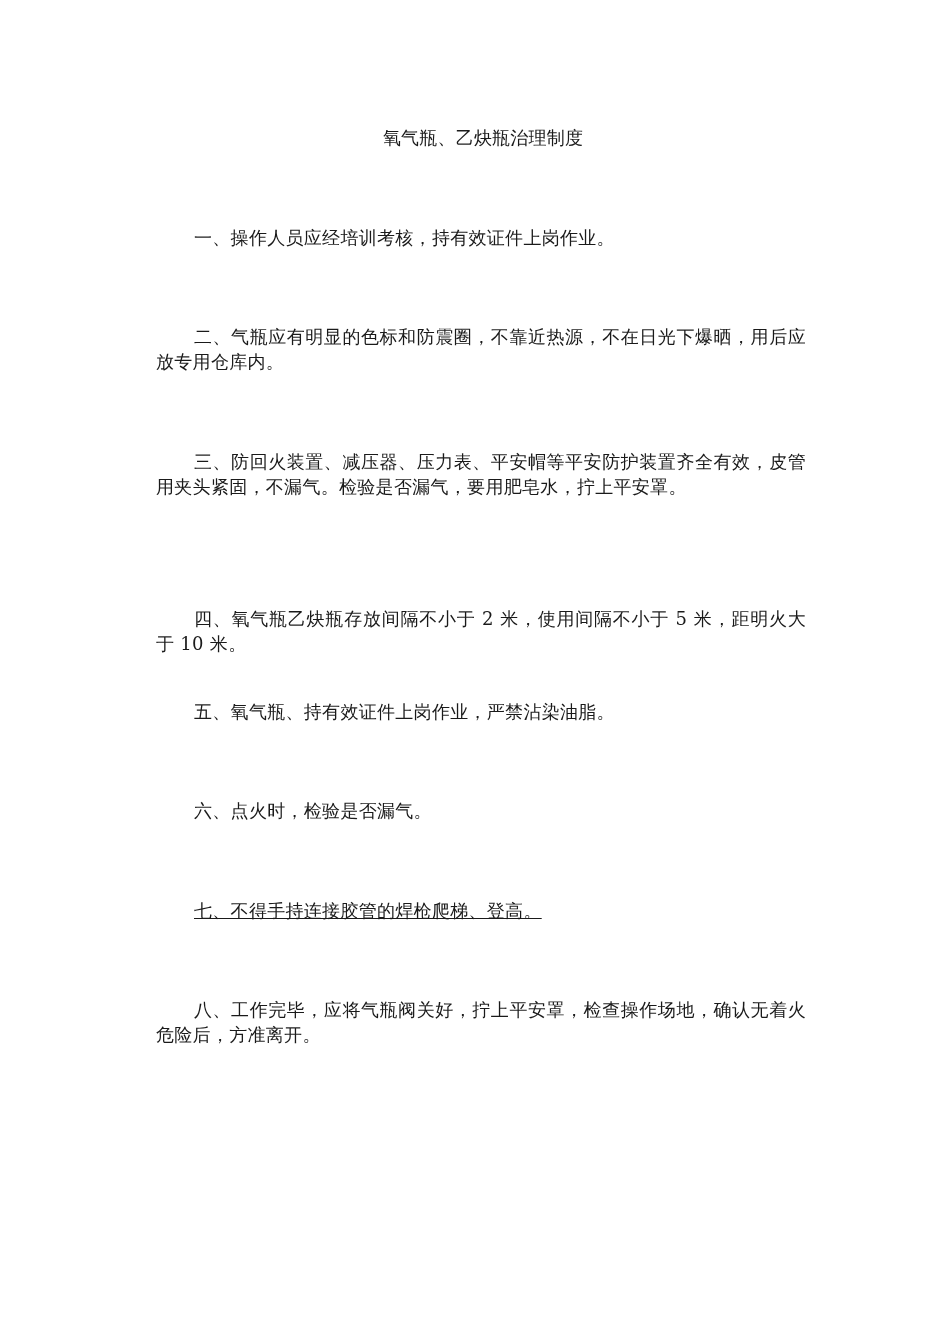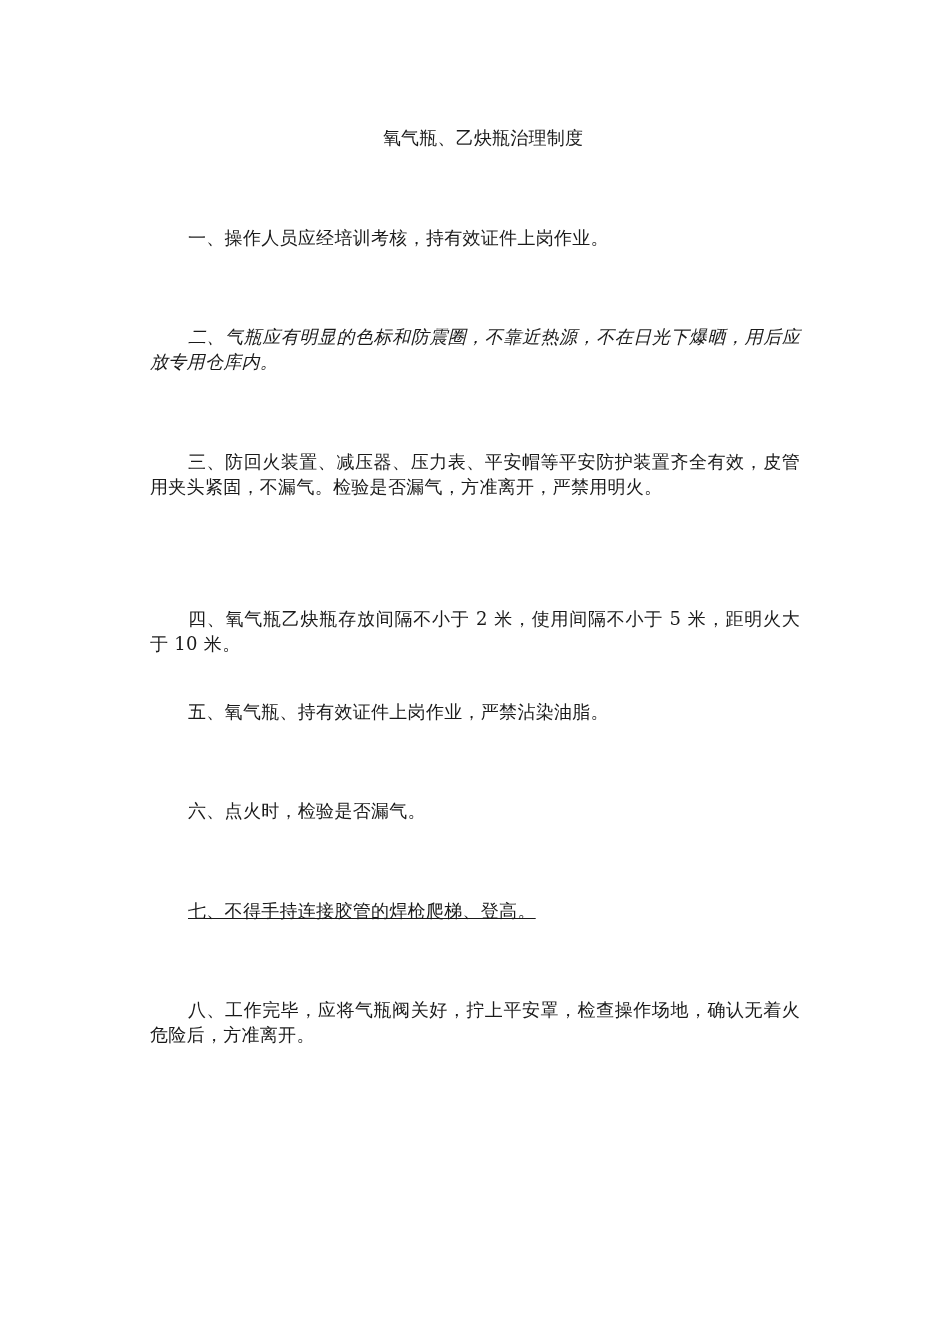--- a/index.html
+++ b/index.html
@@ -29,45 +29,45 @@
       left: 0;
       width: 950px;
       text-align: center;
       font-size: 18px;
       line-height: 24px;
       letter-spacing: 0.2px;
       padding-left: 8px;
     }
     .para {
       position: absolute;
-      left: 150px;
+      left: 156px;
       width: 650px;
       font-size: 18px;
       line-height: 25px;
       text-indent: 38px;
       text-align: justify;
       letter-spacing: 0.3px;
       margin: 0;
     }
     .p1 { top: 225px; }
-    .p2 { top: 324px; font-style: italic; }
+    .p2 { top: 324px; }
     .p3 { top: 449px; }
     .p4 { top: 574px; margin-top: 32px; }
     .p5 { top: 699px; }
     .p6 { top: 798px; }
     .p7 { top: 898px; text-decoration: underline; }
     .p8 { top: 997px; }
   </style>
 </head>
 <body>
 
 <div class="page">
   <div class="title">氧气瓶、乙炔瓶治理制度</div>
 
   <p class="para p1">一、操作人员应经培训考核，持有效证件上岗作业。</p>
   <p class="para p2">二、气瓶应有明显的色标和防震圈，不靠近热源，不在日光下爆晒，用后应放专用仓库内。</p>
-  <p class="para p3">三、防回火装置、减压器、压力表、平安帽等平安防护装置齐全有效，皮管用夹头紧固，不漏气。检验是否漏气，方准离开，严禁用明火。</p>
+  <p class="para p3">三、防回火装置、减压器、压力表、平安帽等平安防护装置齐全有效，皮管用夹头紧固，不漏气。检验是否漏气，要用肥皂水，拧上平安罩。</p>
   <p class="para p4">四、氧气瓶乙炔瓶存放间隔不小于 2 米，使用间隔不小于 5 米，距明火大于 10 米。</p>
   <p class="para p5">五、氧气瓶、持有效证件上岗作业，严禁沾染油脂。</p>
   <p class="para p6">六、点火时，检验是否漏气。</p>
   <p class="para p7">七、不得手持连接胶管的焊枪爬梯、登高。</p>
   <p class="para p8">八、工作完毕，应将气瓶阀关好，拧上平安罩，检查操作场地，确认无着火危险后，方准离开。</p>
 </div>
 
 </body></html>

